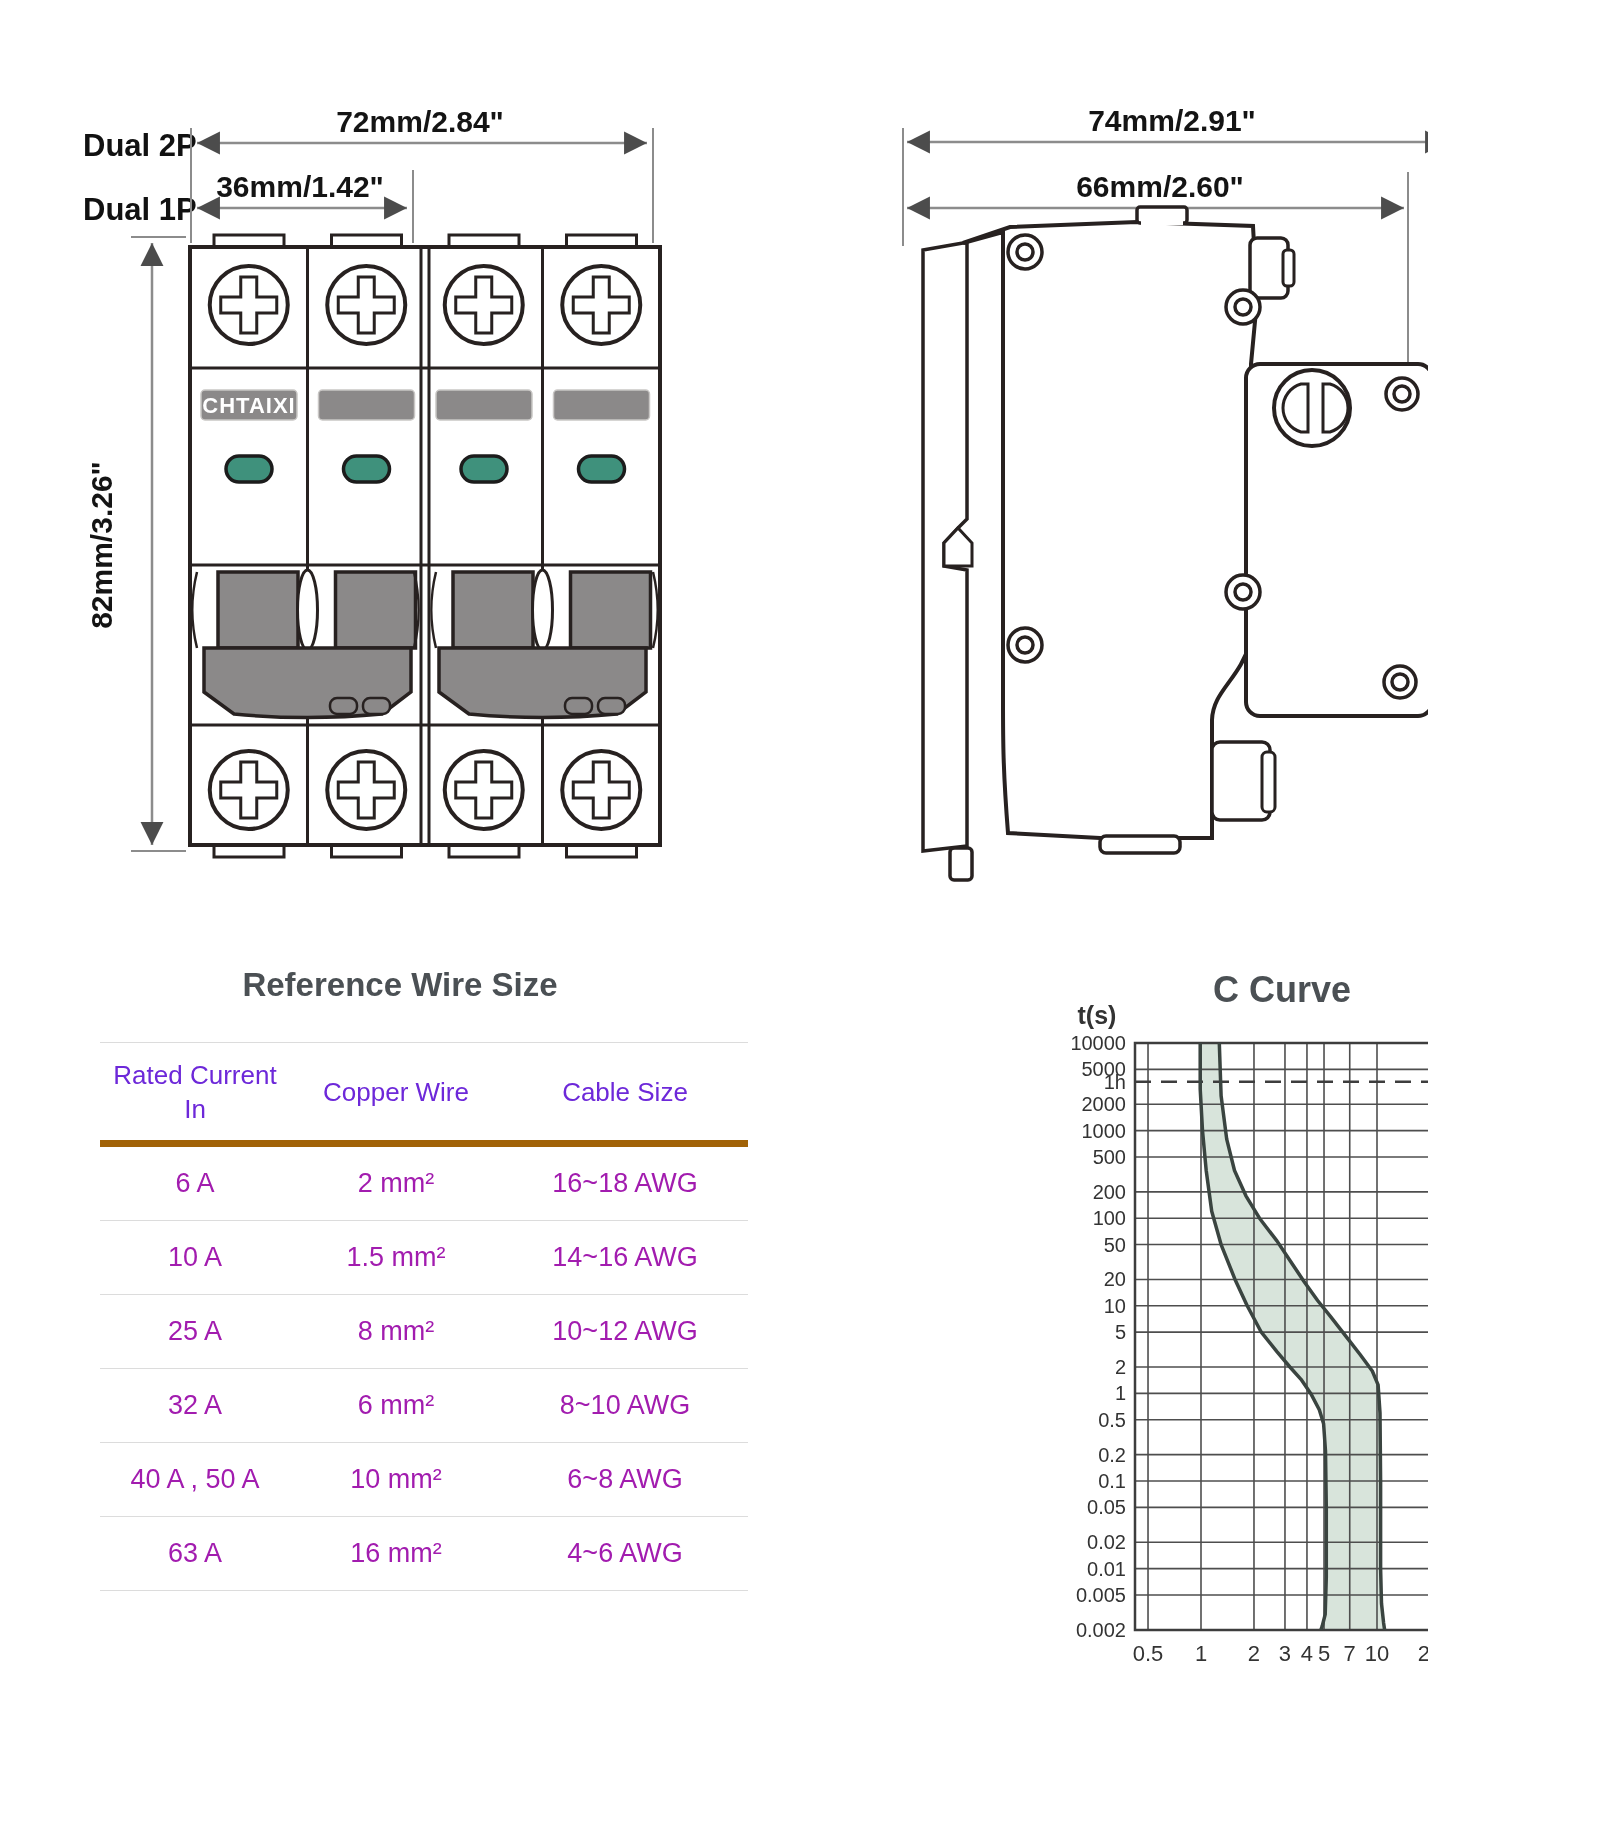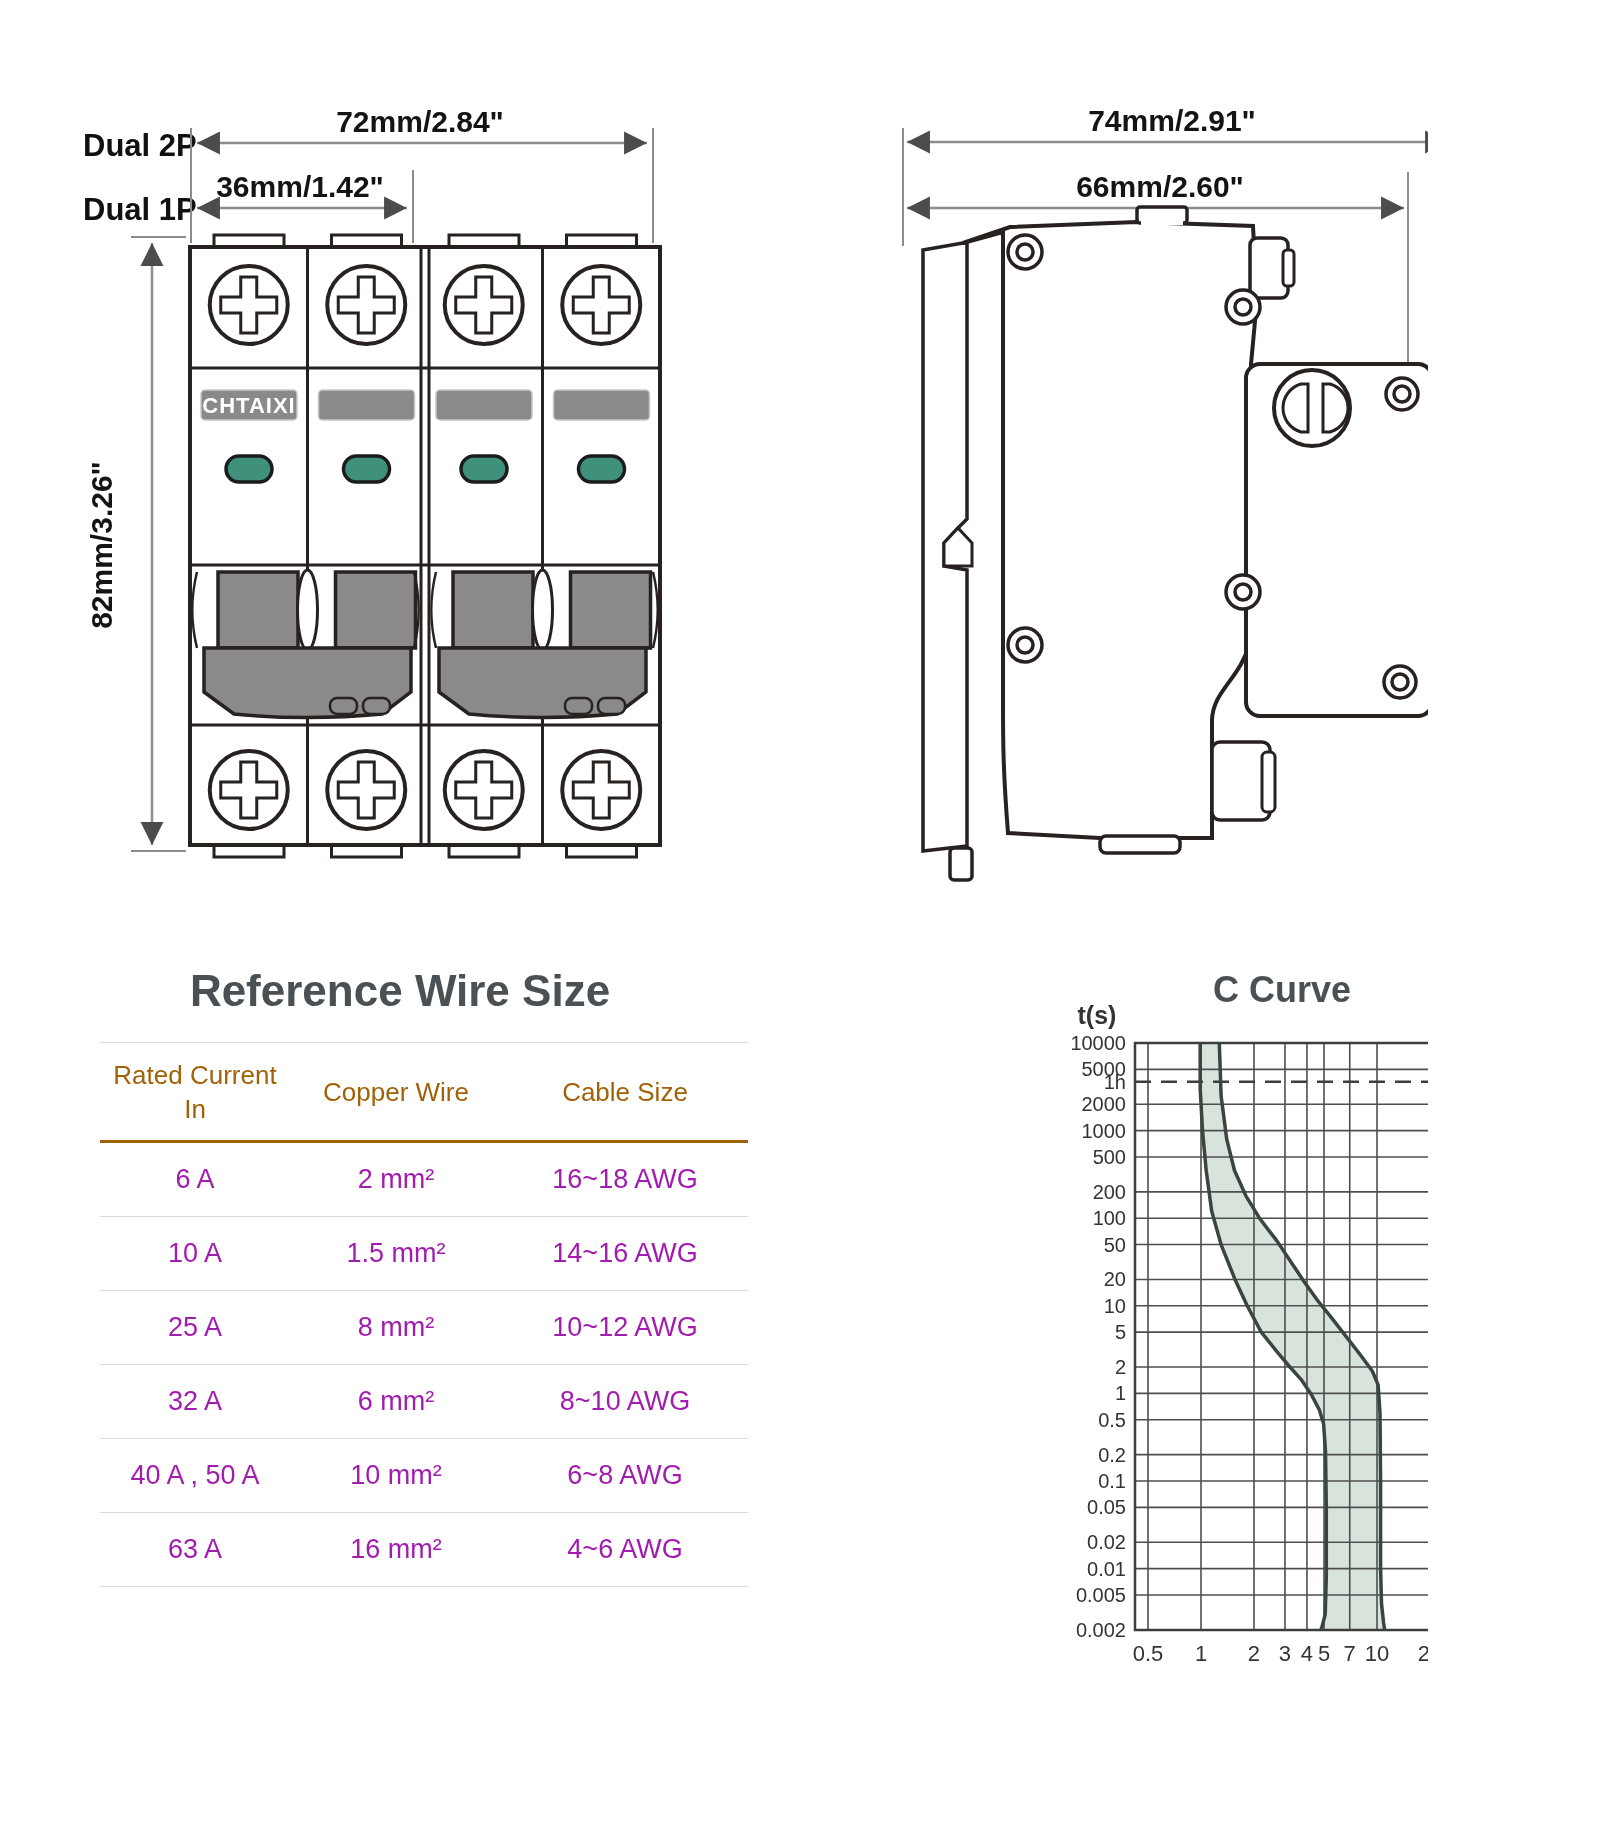--- a/index.html
+++ b/index.html
@@ -1,25 +1,25 @@
 <!DOCTYPE html>
 <html><head>
 <meta charset="utf-8">
 <style>
   html,body{margin:0;padding:0;background:#ffffff;}
   #page{position:relative;width:1428px;height:1830px;background:#ffffff;overflow:hidden;
         font-family:"Liberation Sans", sans-serif;}
   svg text{font-family:"Liberation Sans", sans-serif;}
   .dim-text{font-size:30px;font-weight:600;fill:#141414;}
   .pole-lab{font-size:31px;font-weight:700;fill:#111111;}
-  .sec-title{position:absolute;font-size:44px;font-weight:700;color:#4b5054;text-align:center;}
+  .sec-title{position:absolute;font-size:33px;font-weight:700;color:#4b5054;text-align:center;}
   
   #wire-table{position:absolute;left:100px;top:1042px;width:648px;}
-  .thead{display:flex;align-items:center;border-top:1px solid #dcdcdc;border-bottom:3px solid #a16207;
-         height:97px;color:#a16207;font-size:26px;line-height:34px;text-align:center;}
+  .thead{display:flex;align-items:center;border-top:1px solid #dcdcdc;border-bottom:7px solid #a16207;
+         height:97px;color:#6d28d9;font-size:26px;line-height:34px;text-align:center;}
   .trow{display:flex;align-items:center;height:73px;border-bottom:1px solid #dcdcdc;
         font-size:27px;color:#a21caf;text-align:center;}
   .c1{width:190px;} .c2{width:212px;} .c3{width:246px;}
 </style>
 </head>
 <body>
 
 <div id="page">
 
   <svg id="svg-front" style="position:absolute;left:60px;top:70px" width="660" height="810" viewBox="60 70 660 810">

